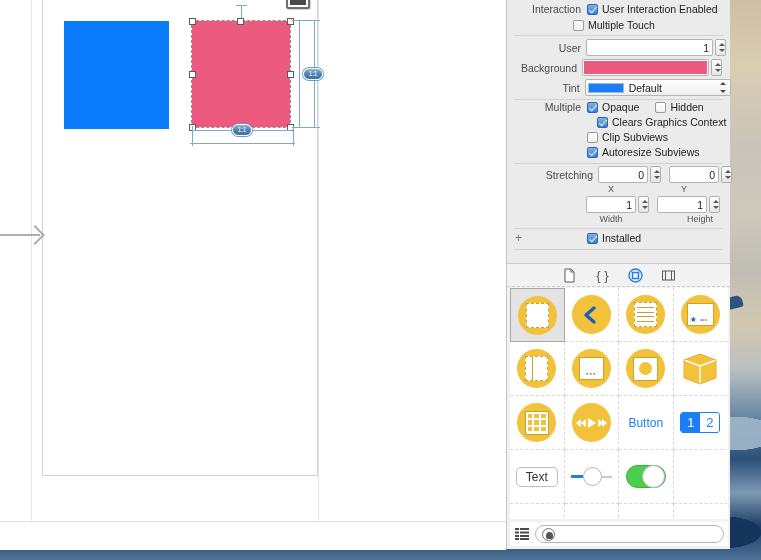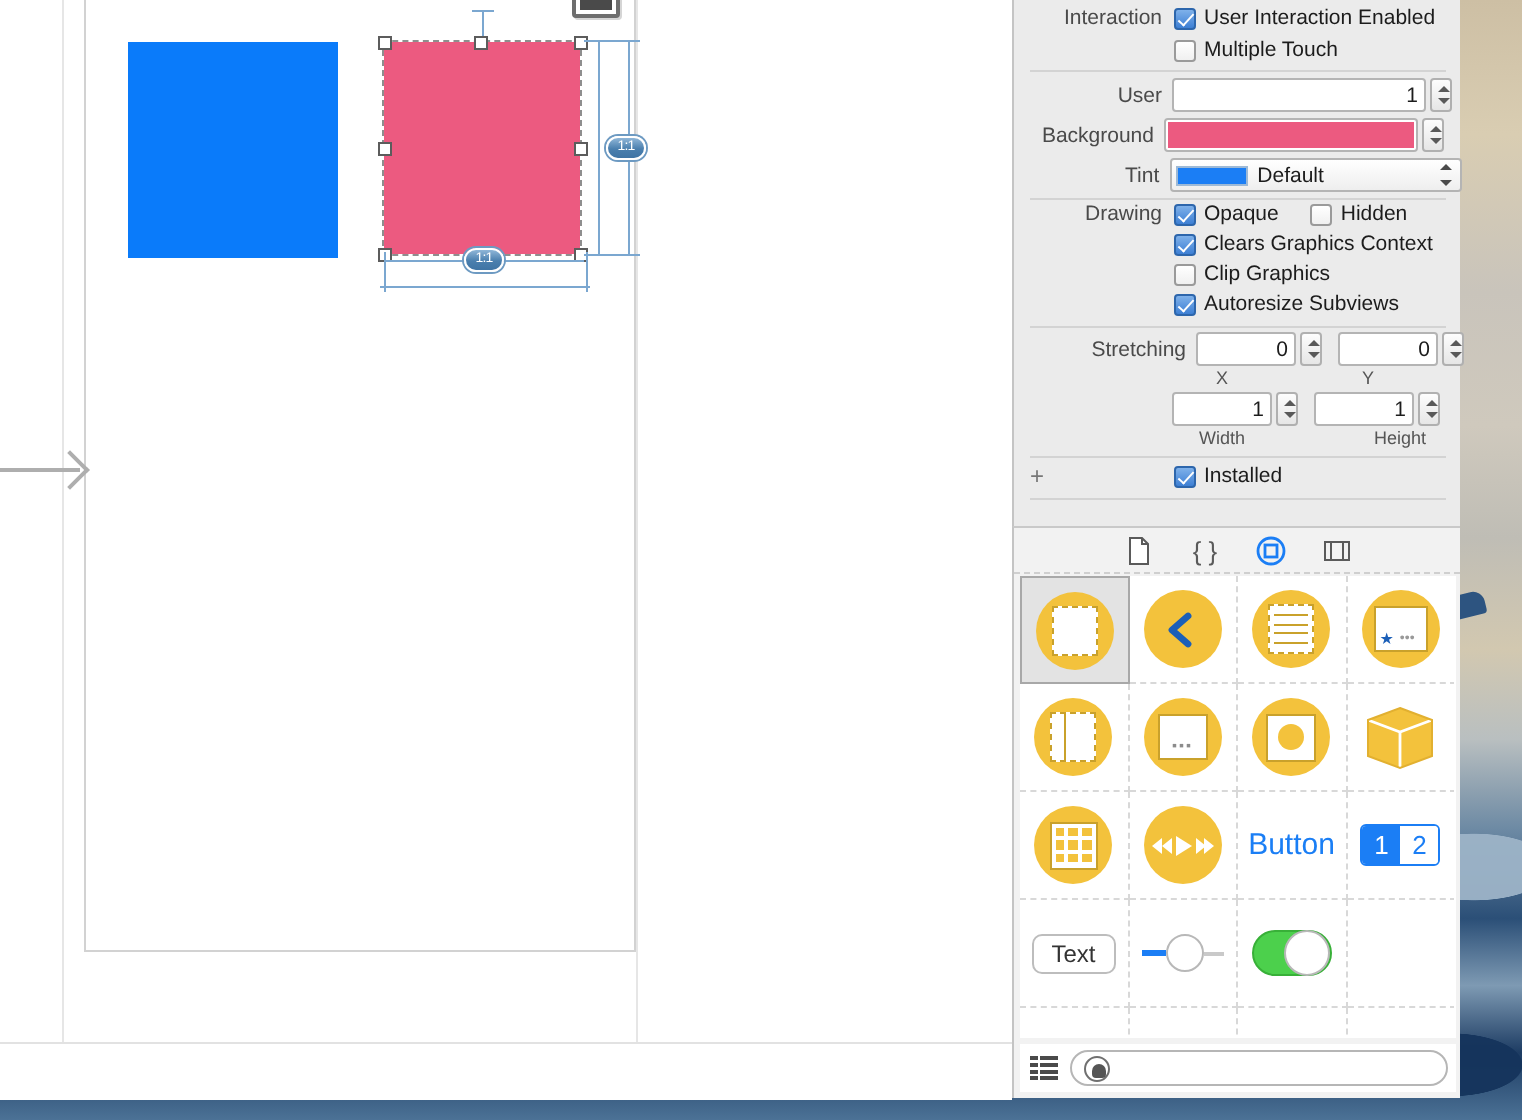--- a/index.html
+++ b/index.html
@@ -266,21 +266,21 @@
     width: 13px; height: 13px; border-radius: 50%;
     border: 1px solid #707070; position: relative; flex: none;
   }
   .search-icn::after {
     content: ""; position: absolute; left: 2.5px; top: 3px;
     width: 7px; height: 7px; border-radius: 50% 50% 2px 2px;
     background: #555555;
   }
   .listicon { width: 14px; height: 12px; margin-left: 5px; flex: none; }
   .lbl-text { font-size: 15px; color: #2d2d2d; }
-  .btn-text { font-size: 15px; color: #1a7ef5; }
+  .btn-text { font-size: 12px; color: #1a7ef5; }
 </style>
 </head>
 <body>
 
 <div id="root">
 
   <div class="wallpaper">
     <div class="wave1"></div>
     <div class="boat"></div>
   </div>
@@ -338,21 +338,21 @@
 
   <div class="inspector">
 
     <div class="row" style="left:0; top:3px; width:224px;">
       <div class="lbl" style="width:74px;">Interaction</div>
       <div style="display:flex;align-items:center;margin-left:6px;">
         <div class="cbox on"></div>
         <span class="cb-text">User Interaction Enabled</span>
       </div>
     </div>
-    <div class="row" style="left:80px; top:19px;">
+    <div class="row" style="left:66px; top:19px;">
       <div class="cbox"></div>
       <span class="cb-text">Multiple Touch</span>
     </div>
 
     <div class="hr" style="left:8px; top:35px; width:208px;"></div>
 
     <div class="row" style="left:0; top:39px; width:224px;">
       <div class="lbl" style="width:74px;">User</div>
       <div class="field" style="width:127px;margin-left:5px;">1</div>
       <div class="stepper"></div>
@@ -371,37 +371,37 @@
       <div class="popup" style="width:149px;margin-left:5px;">
         <div class="tintsw"></div>
         <span>Default</span>
         <div class="arrows"></div>
       </div>
     </div>
 
     <div class="hr" style="left:8px; top:99px; width:208px;"></div>
 
     <div class="row" style="left:0; top:101px; width:224px;">
-      <div class="lbl" style="width:74px;">Drawing</div>
+      <div class="lbl" style="width:74px;">Multiple</div>
       <div style="display:flex;align-items:center;margin-left:6px;">
         <div class="cbox on"></div>
         <span class="cb-text">Opaque</span>
       </div>
       <div style="display:flex;align-items:center;margin-left:16px;">
         <div class="cbox"></div>
         <span class="cb-text">Hidden</span>
       </div>
     </div>
-    <div class="row" style="left:80px; top:116px;">
+    <div class="row" style="left:90px; top:116px;">
       <div class="cbox on"></div>
       <span class="cb-text">Clears Graphics Context</span>
     </div>
     <div class="row" style="left:80px; top:131px;">
       <div class="cbox"></div>
-      <span class="cb-text">Clip Graphics</span>
+      <span class="cb-text">Clip Subviews</span>
     </div>
     <div class="row" style="left:80px; top:146px;">
       <div class="cbox on"></div>
       <span class="cb-text">Autoresize Subviews</span>
     </div>
 
     <div class="hr" style="left:8px; top:163px; width:208px;"></div>
 
     <div class="row" style="left:12px; top:166px; width:224px;">
       <div class="lbl" style="width:74px;">Stretching</div>

